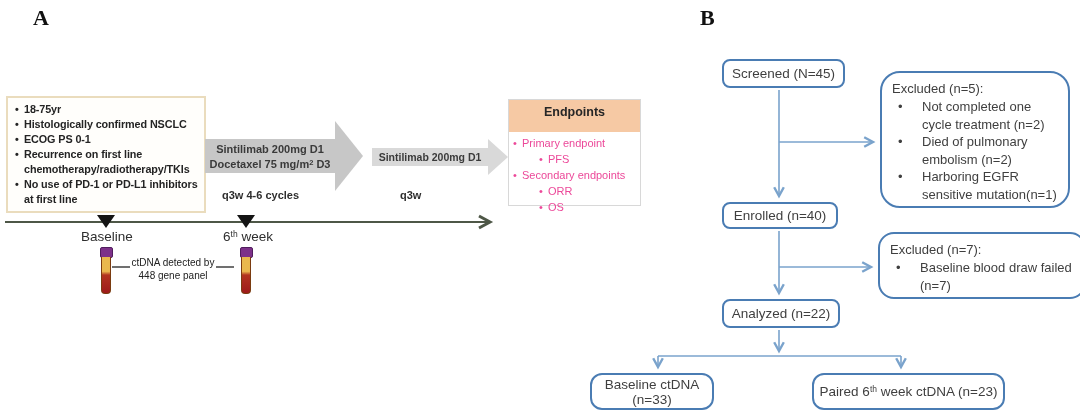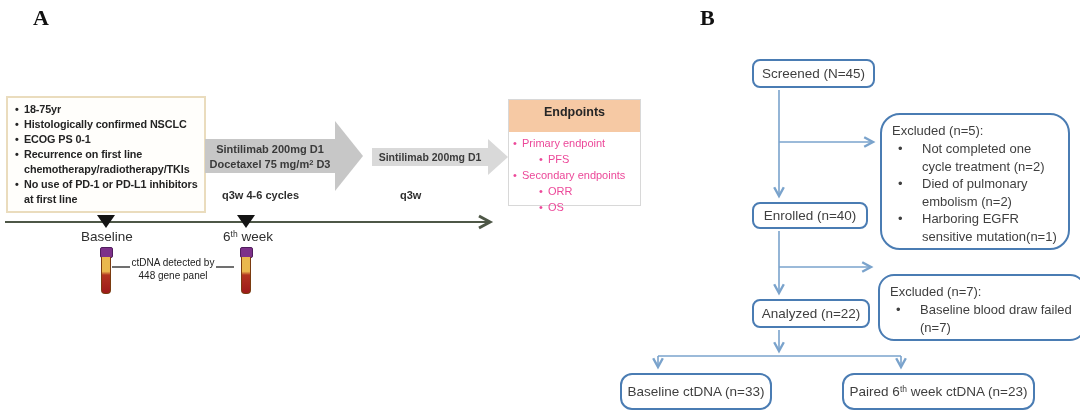--- a/index.html
+++ b/index.html
@@ -85,31 +85,31 @@
   .tube-cap { width:11px; height:9px; background:#7d3189; border:1px solid #511e5e;
     border-radius:2px; margin:0 auto; }
   .tube-body { width:8px; height:36px; margin:-1px auto 0; border:1px solid #7a3b10;
     border-top:none; border-radius:0 0 4px 4px;
     background:linear-gradient(to bottom, #e9b84e 0%, #e9b84e 40%, #b23420 50%, #9e1a1a 100%); }
 
   
   .bbox {
     border:2px solid #4a7cb3; border-radius:8px; background:#ffffff;
     color:#3f3f3f; font-size:13.5px; display:flex; align-items:center;
-    justify-content:center; text-align:center;margin-left:30px;
+    justify-content:center; text-align:center;
   }
   #box-screened { left:722px; top:59px; width:123px; height:29px; }
   #box-enrolled { left:722px; top:202px; width:116px; height:27px; }
   #box-analyzed { left:722px; top:299px; width:118px; height:29px; }
-  #box-baseline-ctdna { left:590px; top:373px; width:152px; height:37px; border-radius:12px; }
+  #box-baseline-ctdna { left:590px; top:373px; width:124px; height:37px; border-radius:12px; }
   #box-paired-ctdna { left:812px; top:373px; width:193px; height:37px; border-radius:12px; }
 
   .excluded-box {
     border:2px solid #4a7cb3; background:#ffffff; color:#3f3f3f;
-    font-size:13px; line-height:17.5px;margin-top:42px;
+    font-size:13px; line-height:17.5px;
   }
   #box-excluded5 { left:880px; top:71px; width:190px; height:137px; border-radius:20px;
     padding:7px 8px 6px 10px; }
   #box-excluded7 { left:878px; top:232px; width:208px; height:67px; border-radius:16px;
     padding:7px 8px 6px 10px; }
   .excluded-title { line-height:18px; }
   .excluded-box ul { margin:0; padding:0; list-style:none; }
   .excluded-box li { position:relative; padding-left:30px; }
   .excluded-box li::before { content:"\2022"; position:absolute; left:6px; }
 

